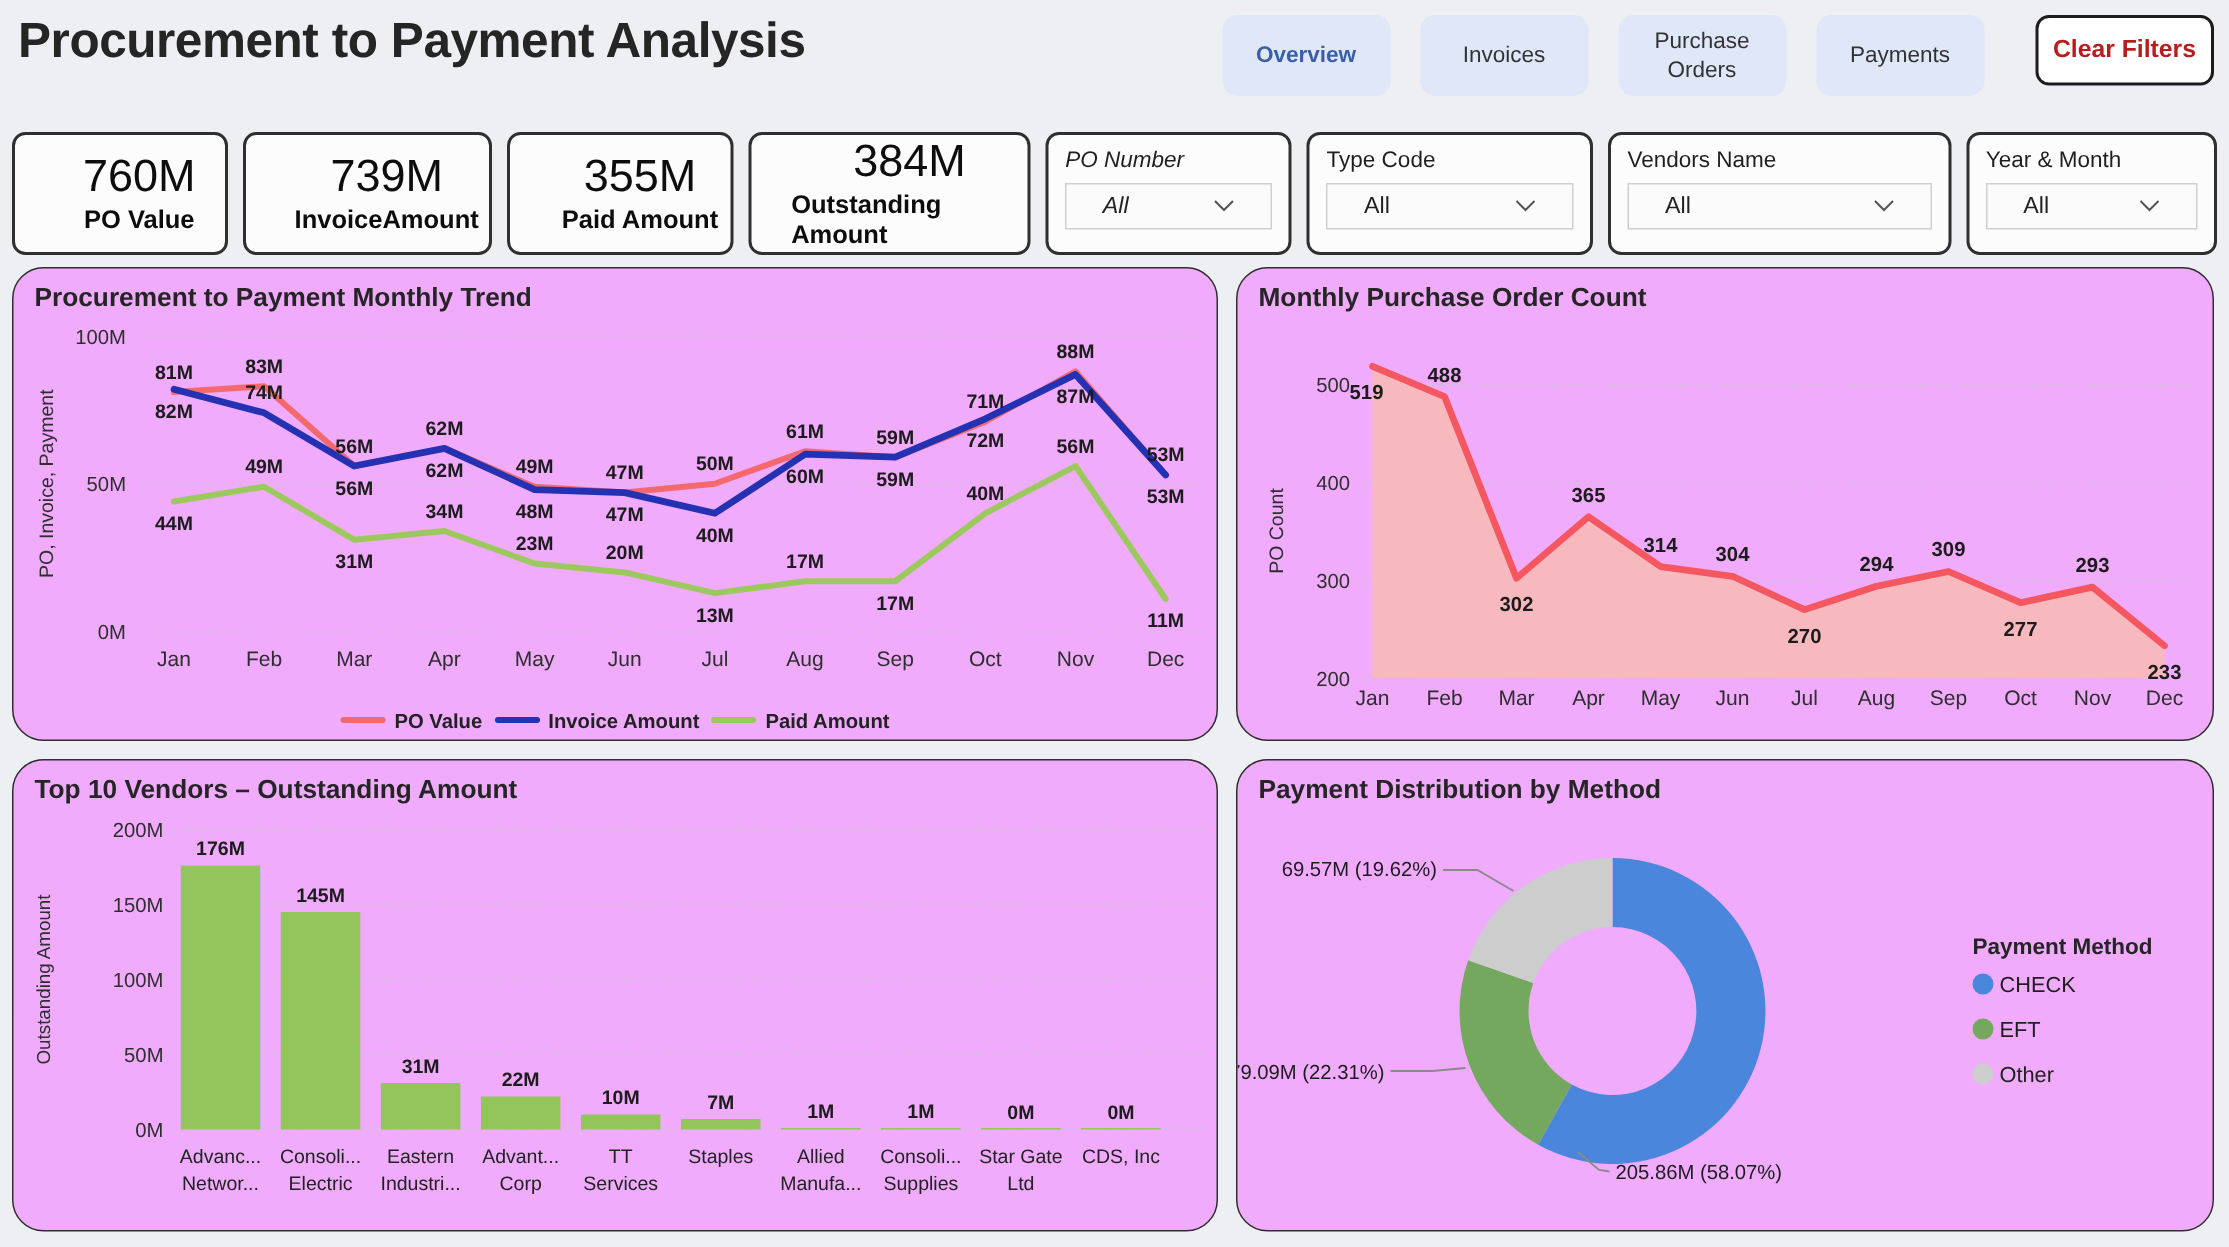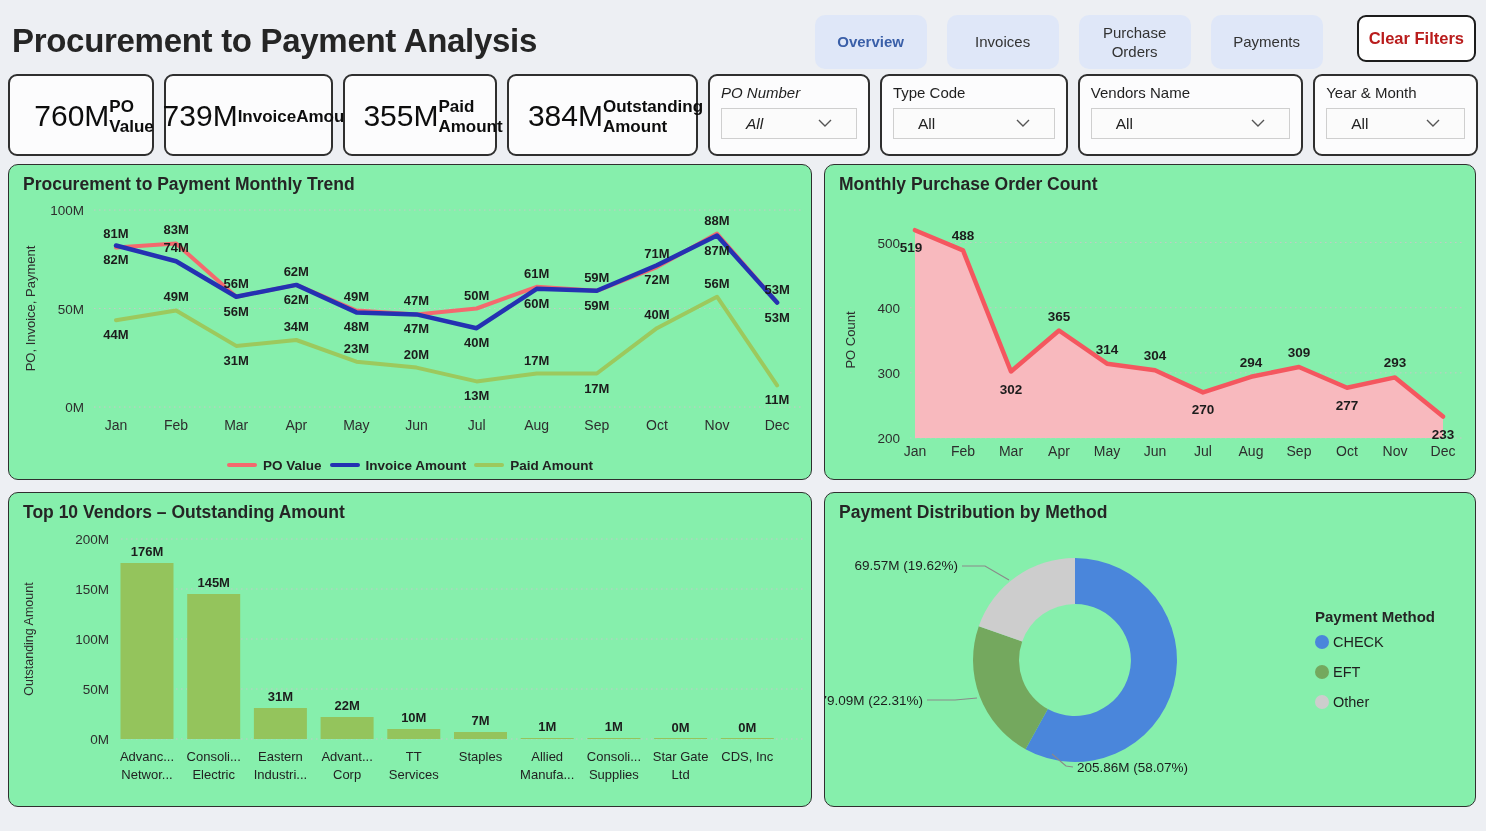--- a/index.html
+++ b/index.html
@@ -1,42 +1,42 @@
 <!DOCTYPE html>
 <html><head>
 <meta charset="utf-8">
 <style>
   * { margin:0; padding:0; box-sizing:border-box; }
   html,body { width:1486px; height:831px; background:#edeff3; font-family:"Liberation Sans",sans-serif; overflow:hidden; }
 
-  .header { display:flex; justify-content:space-between; align-items:center; padding:8px 10px 0 12px; height:74px; }
+  .header { display:flex; justify-content:space-between; align-items:flex-start; padding:8px 10px 0 12px; height:88px; }
   .page-title { font-size:33px; font-weight:700; color:#252525; letter-spacing:-0.3px; }
   .header-right { display:flex; gap:20px; align-items:flex-start; padding-top:2px; }
   .nav-btn { width:112px; min-height:54px; border:none; border-radius:10px; background:#dfe7f8; font-family:inherit;
              font-size:15px; color:#333; display:flex; align-items:center; justify-content:center; text-align:center;
              line-height:1.3; padding:4px 8px; cursor:pointer; }
   .nav-btn.active { color:#3a5fa8; font-weight:600; }
   .clear-btn { height:47px; min-width:116px; background:#ffffff; border:2px solid #1c1c1c; border-radius:9px;
                font-family:inherit; font-size:16.5px; font-weight:600; color:#b91c1c; margin-left:14px; cursor:pointer; padding:0 10px; }
 
   .kpi-filter-row { display:flex; gap:10px; padding:0 8px; height:82px; }
-  .kpi-card { background:#fcfcfd; border:2px solid #2f2f2f; border-radius:9px; display:flex; flex-direction:row;
+  .kpi-card { background:#fcfcfd; border:2px solid #2f2f2f; border-radius:9px; display:flex; flex-direction:column;
               align-items:center; justify-content:center;padding-left:26px; }
   .kpi-value { font-size:30px; color:#0d0d0d; line-height:1.1; }
   .kpi-label { font-size:17px; font-weight:700; color:#0d0d0d; margin-top:3px; }
   .kpi-0{width:146px} .kpi-1{width:169px} .kpi-2{width:154px} .kpi-3{width:191px}
 
   .filter-card { background:#fcfcfd; border:2px solid #2f2f2f; border-radius:9px; padding:8px 11px 9px; }
   .filter-0{width:167px; margin-left:auto;font-style:italic;} .filter-1{width:194px} .filter-2{width:233px} .filter-3{width:170px}
   .filter-label { font-size:15px; color:#1f1f1f; }
   .filter-select { margin-top:7px; border:1px solid #cfcfcf; background:#fbfbfb; height:31px; display:flex;
                    align-items:center; justify-content:space-between; padding:0 24px; font-size:15.5px; color:#222; cursor:pointer; }
 
   .charts { display:grid; grid-template-columns:804px 652px; grid-template-rows:316px 315px; gap:12px; padding:8px 8px 0 8px; }
-  .panel { background:#86efac; border:1.5px solid #2f2f2f; border-radius:10px; overflow:hidden; position:relative; }
+  .panel { background:#f0abfc; border:1.5px solid #2f2f2f; border-radius:21px; overflow:hidden; position:relative; }
   .panel-title { font-size:17.5px; font-weight:600; color:#252525; padding:9px 14px 2px; }
   .chart-box { width:100%; }
   svg text { font-family:"Liberation Sans",sans-serif; }
   .grid { stroke:#c7c7c7; stroke-width:1; stroke-dasharray:1.5 3.5; fill:none; }
 
   .trend-legend { display:flex; justify-content:center; align-items:center; gap:8px; height:28px; }
   .legend-item { display:flex; align-items:center; gap:6px; cursor:pointer; }
   .legend-swatch { width:30px; height:3.5px; border-radius:2px; display:inline-block; }
   .legend-label { font-size:13.5px; font-weight:600; color:#222; }
 </style>

